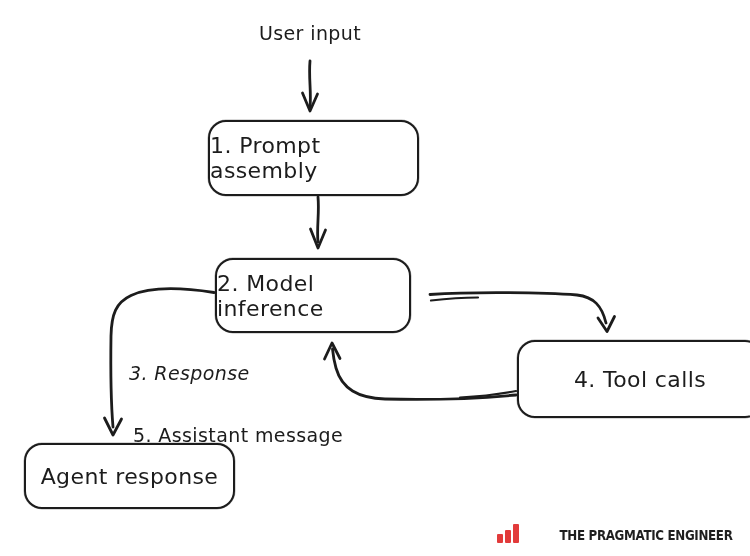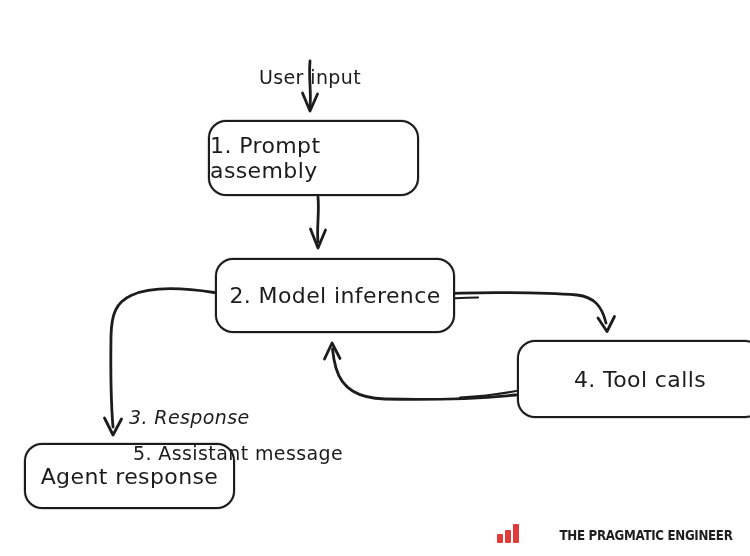--- a/index.html
+++ b/index.html
@@ -34,31 +34,30 @@
     letter-spacing: 0.4px;
     box-shadow: 0 0 0 0.5px rgba(28,28,28,0.35);
   }
 
   .floating-label {
     position: absolute;
     font-size: 19px;
     color: #1c1c1c;
     letter-spacing: 0.4px;
     white-space: nowrap;
-    margin-top: 44px;
   }
 
   #node-prompt-assembly { left: 208px; top: 120px; width: 211px; height: 76px; }
-  #node-model-inference { left: 215px; top: 258px; width: 240px; height: 75px; }
+  #node-model-inference { left: 215px; top: 258px; width: 196px; height: 75px; }
   #node-tool-calls      { left: 517px; top: 340px; width: 246px; height: 78px; }
   #node-agent-response  { left: 24px;  top: 443px; width: 211px; height: 66px; }
 
   #label-user-input        { left: 240px; top: 22px;  width: 140px; text-align: center; }
   #label-response          { left: 129px; top: 362px; font-style: italic; }
-  #label-assistant-message { left: 133px; top: 398px; }
+  #label-assistant-message { left: 133px; top: 424px; }
 
   .brand {
     position: absolute;
     right: 18px;
     bottom: 13px;
     display: flex;
     align-items: flex-end;
     gap: 10px;
   }
   .brand-bars {

